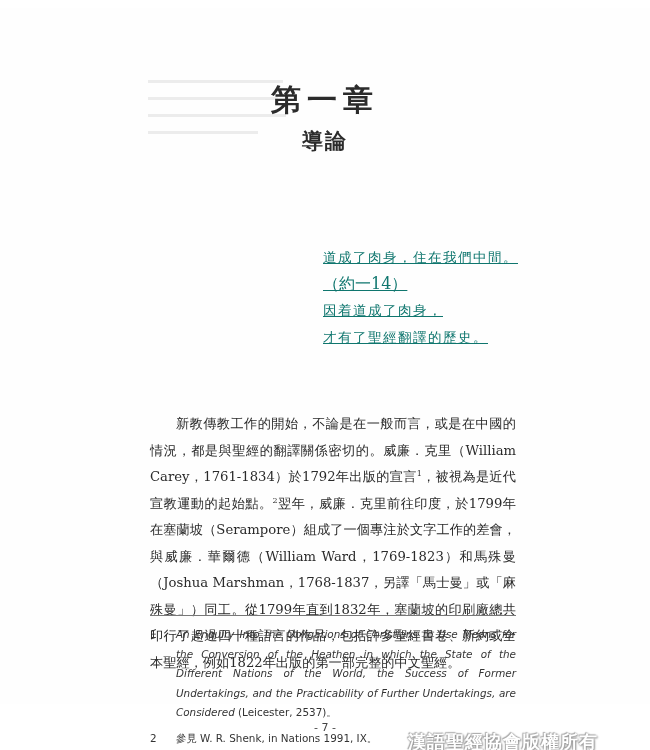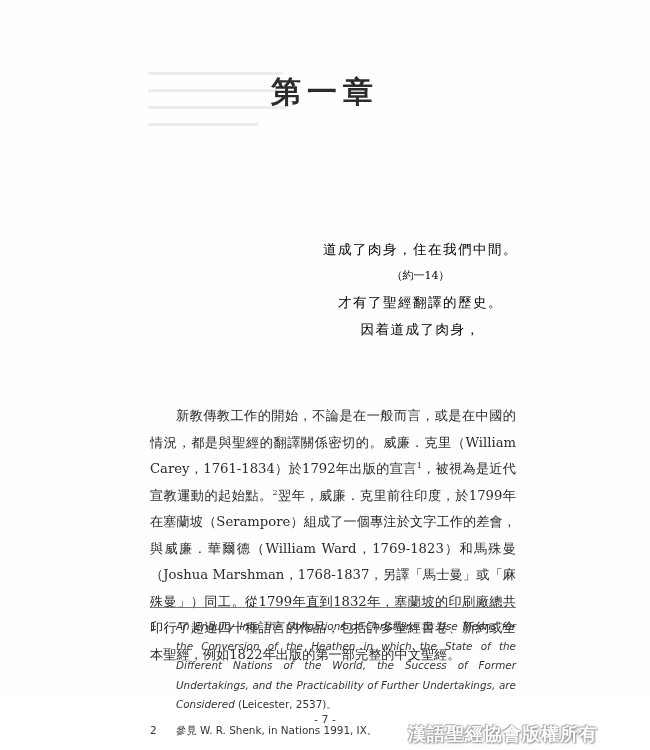--- a/index.html
+++ b/index.html
@@ -10,21 +10,21 @@
     body {
       width: 650px;
       height: 750px;
       position: relative;
       overflow: hidden;
       font-family: "DejaVu Serif", serif;
       color: #2a2a2a;
     }
     .page {
       position: absolute;
-      left: 0; top: 0;
+      left: 0; top: 8px;
       width: 650px; height: 696px;
       background: #fefefe;
     }
     .bleed {
       position: absolute;
       left: 148px;
       top: 72px;
       width: 140px;
     }
     .bleed div {
@@ -51,31 +51,32 @@
       font-family: "DejaVu Sans", sans-serif;
       font-weight: bold;
       font-size: 21px;
       letter-spacing: 2px;
       color: #2b2b2b;
     }
     .epigraph {
       position: absolute;
       right: 132px;
       top: 236px;
-      text-align: center;
+      text-align: left;
       font-size: 13.5px;
-      color: #000000;
+      color: #0f766e;
+      text-decoration: underline;
     }
     .epigraph .ep-line {
       height: 26.5px;
       line-height: 26.5px;
       white-space: nowrap;
     }
     .epigraph .ep-line.kai { letter-spacing: 1.5px; }
-    .epigraph .ep-line.cite { font-size: 11px; }
+    .epigraph .ep-line.cite { font-size: 16px; }
     .body-text {
       position: absolute;
       left: 150px;
       width: 366px;
       top: 403px;
       font-size: 13.2px;
       line-height: 26.5px;
       color: #2a2a2a;
       text-align: justify;
     }
@@ -137,26 +138,27 @@
 <div class="page">
 
   <div class="bleed">
     <div style="width:135px"></div>
     <div style="width:130px"></div>
     <div style="width:138px"></div>
     <div style="width:110px"></div>
   </div>
 
   <div class="chapter-number">第一章</div>
+  <div class="chapter-title">導論</div>
 
   <div class="epigraph">
     <div class="ep-line kai">道成了肉身，住在我們中間。</div>
     <div class="ep-line cite">（約一14）</div>
+    <div class="ep-line kai">因着道成了肉身，</div>
     <div class="ep-line kai">才有了聖經翻譯的歷史。</div>
-    <div class="ep-line kai">因着道成了肉身，</div>
   </div>
 
   <div class="body-text">
     <p><span>新教傳教工作的開始，不論是在一般而言，或是在中國的情況，都是與聖經的翻譯關係密切的。威廉．克里（William Carey，1761-1834）於1792年出版的宣言</span><sup>1</sup><span>，被視為是近代宣教運動的起始點。</span><sup>2</sup><span>翌年，威廉．克里前往印度，於1799年在塞蘭坡（Serampore）組成了一個專注於文字工作的差會，與威廉．華爾德（William Ward，1769-1823）和馬殊曼（Joshua Marshman，1768-1837，另譯「馬士曼」或「麻殊曼」）同工。從1799年直到1832年，塞蘭坡的印刷廠總共印行了超過四十種語言的作品，包括許多聖經書卷、新約或全本聖經，例如1822年出版的第一部完整的中文聖經。</span></p>
   </div>
 
   <div class="fn-rule"></div>
 
   <div class="footnotes">
     <div class="fn">

